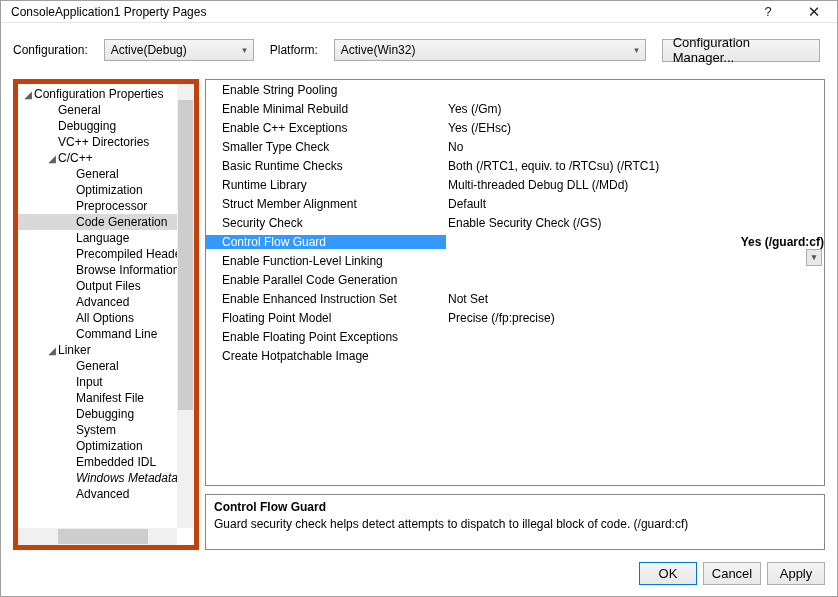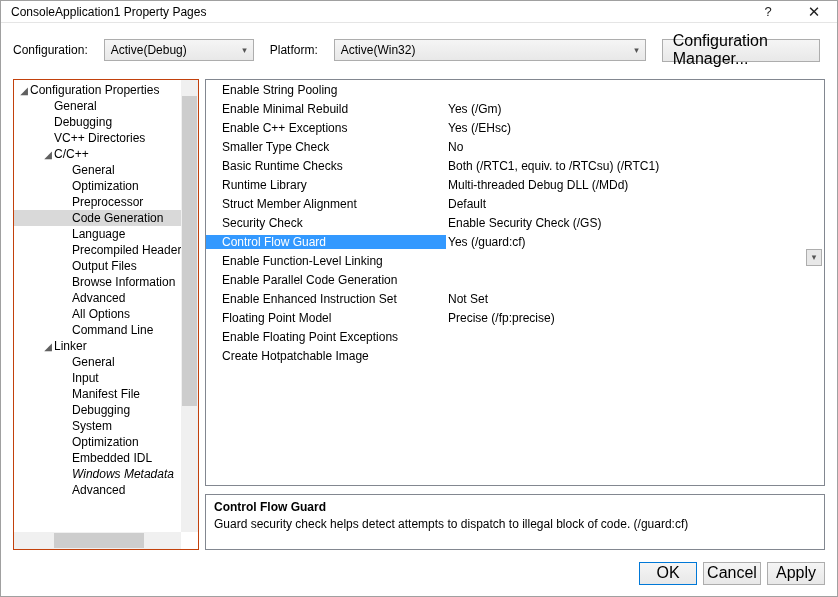--- a/index.html
+++ b/index.html
@@ -60,37 +60,37 @@
     font-size: 9px;
     color: #555;
   }
   .combo.cfg { width: 150px; }
   .combo.plat { width: 312px; }
   .btn {
     height: 23px;
     border: 1px solid #adadad;
     background: linear-gradient(#f5f5f5,#e8e8e8);
     padding: 0 10px;
-    font-size: 16px;
+    font-size: 13px;
     display: inline-flex;
     align-items: center;
     justify-content: center;
     cursor: pointer;
   }
   .btn.cm { width: 158px; }
   .main {
     flex: 1;
     display: flex;
     padding: 12px 12px 0 12px;
     gap: 6px;
     overflow: hidden;
   }
   .tree-pane {
     width: 186px;
-    border: 1px solid #c2410c;
+    border: 5px solid #c2410c;
     position: relative;
     display: flex;
     flex-direction: column;
   }
   .tree-scroll {
     flex: 1;
     overflow: hidden;
     position: relative;
     padding: 2px 0;
   }
@@ -164,23 +164,24 @@
     padding-left: 2px;
     white-space: nowrap;
   }
   .grid-row.selected {
     color: #fff;
   }
   .grid-row.selected .name {
     background: #3399ff;
   }
   .grid-row.selected .value {
-    font-weight: normal;
+    font-weight: bold;
     color: #000;
     position: relative;
+    text-align: right;
   }
   .grid-dd {
     position: absolute;
     right: 2px;
     width: 16px;
     height: 17px;
     border: 1px solid #adadad;
     background: #e8e8e8;
     display: flex;
     align-items: center;
@@ -246,22 +247,22 @@
           <div class="tree-item" style="padding-left: 40px;"><span>General</span></div>
           <div class="tree-item" style="padding-left: 40px;"><span>Debugging</span></div>
           <div class="tree-item" style="padding-left: 40px;"><span>VC++ Directories</span></div>
           <div class="tree-item" style="padding-left: 28px;"><span class="exp">◢</span><span>C/C++</span></div>
           <div class="tree-item" style="padding-left: 58px;"><span>General</span></div>
           <div class="tree-item" style="padding-left: 58px;"><span>Optimization</span></div>
           <div class="tree-item" style="padding-left: 58px;"><span>Preprocessor</span></div>
           <div class="tree-item selected" style="padding-left: 58px;"><span>Code Generation</span></div>
           <div class="tree-item" style="padding-left: 58px;"><span>Language</span></div>
           <div class="tree-item" style="padding-left: 58px;"><span>Precompiled Headers</span></div>
+          <div class="tree-item" style="padding-left: 58px;"><span>Browse Information</span></div>
           <div class="tree-item" style="padding-left: 58px;"><span>Output Files</span></div>
-          <div class="tree-item" style="padding-left: 58px;"><span>Browse Information</span></div>
           <div class="tree-item" style="padding-left: 58px;"><span>Advanced</span></div>
           <div class="tree-item" style="padding-left: 58px;"><span>All Options</span></div>
           <div class="tree-item" style="padding-left: 58px;"><span>Command Line</span></div>
           <div class="tree-item" style="padding-left: 28px;"><span class="exp">◢</span><span>Linker</span></div>
           <div class="tree-item" style="padding-left: 58px;"><span>General</span></div>
           <div class="tree-item" style="padding-left: 58px;"><span>Input</span></div>
           <div class="tree-item" style="padding-left: 58px;"><span>Manifest File</span></div>
           <div class="tree-item" style="padding-left: 58px;"><span>Debugging</span></div>
           <div class="tree-item" style="padding-left: 58px;"><span>System</span></div>
           <div class="tree-item" style="padding-left: 58px;"><span>Optimization</span></div>

